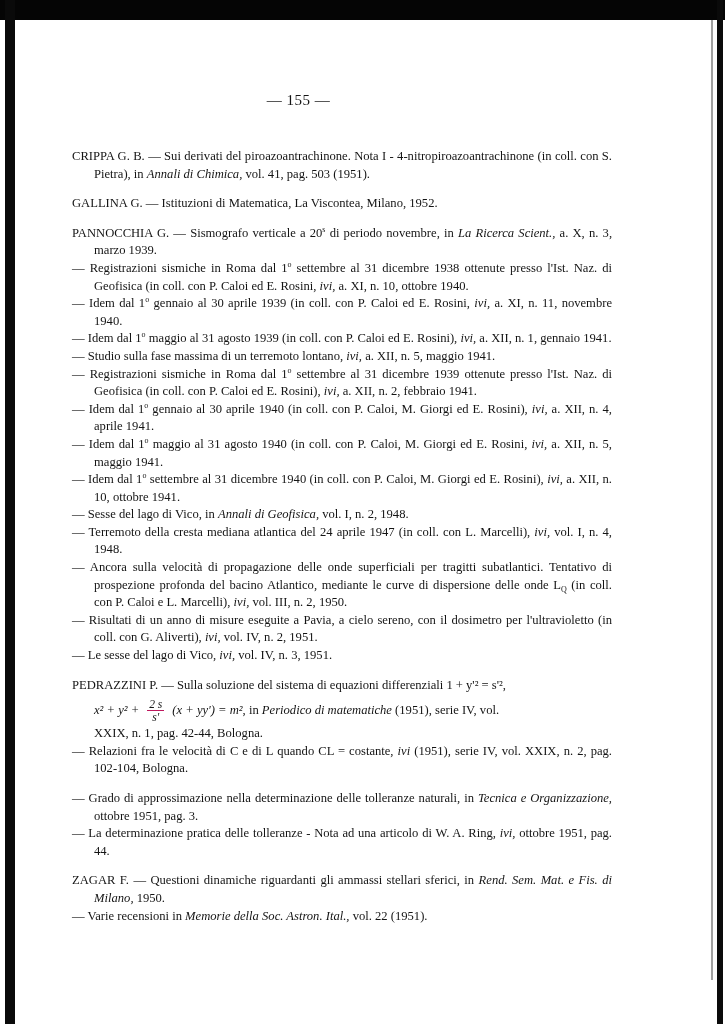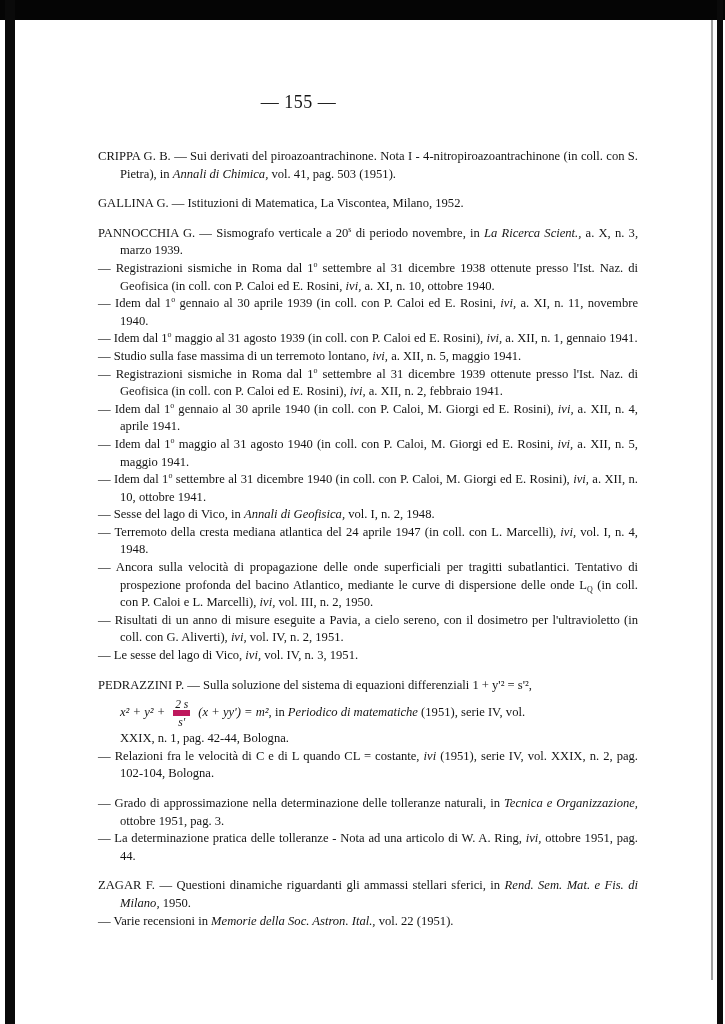--- a/index.html
+++ b/index.html
@@ -39,31 +39,30 @@
       width: 2px; height: 960px;
       background: #444;
       opacity: 0.5;
     }
     .page-number {
       position: absolute;
       top: 92px;
       left: 0;
       width: 597px;
       text-align: center;
-      font-size: 18px;
+      font-size: 15px;
       letter-spacing: 0.5px;
     }
     .content {
       position: absolute;
       left: 72px;
       top: 148px;
       width: 540px;
       font-size: 12.6px;
       line-height: 17.6px;
-      margin-left: 26px;
     }
     .entry {
       padding-left: 22px;
       text-indent: -22px;
       text-align: justify;
       margin: 0;
     }
     .gap {
       height: 12px;
     }
@@ -79,21 +78,21 @@
       font-size: 12.6px;
     }
     .frac {
       display: inline-flex;
       flex-direction: column;
       align-items: center;
       margin: 0 8px;
       font-size: 11.5px;
       line-height: 12px;
     }
-    .frac .num { border-bottom: 6px solid #be185d; padding: 0 2px; }
+    .frac .num { border-bottom: 1px solid #be185d; padding: 0 2px; }
     .frac .den { padding: 0 2px; }
     .upright { font-style: normal; }
   </style>
 </head>
 <body>
 
 <div class="top-band"></div>
 <div class="left-band"></div>
 <div class="right-band"></div>
 <div class="right-band-inner"></div>

